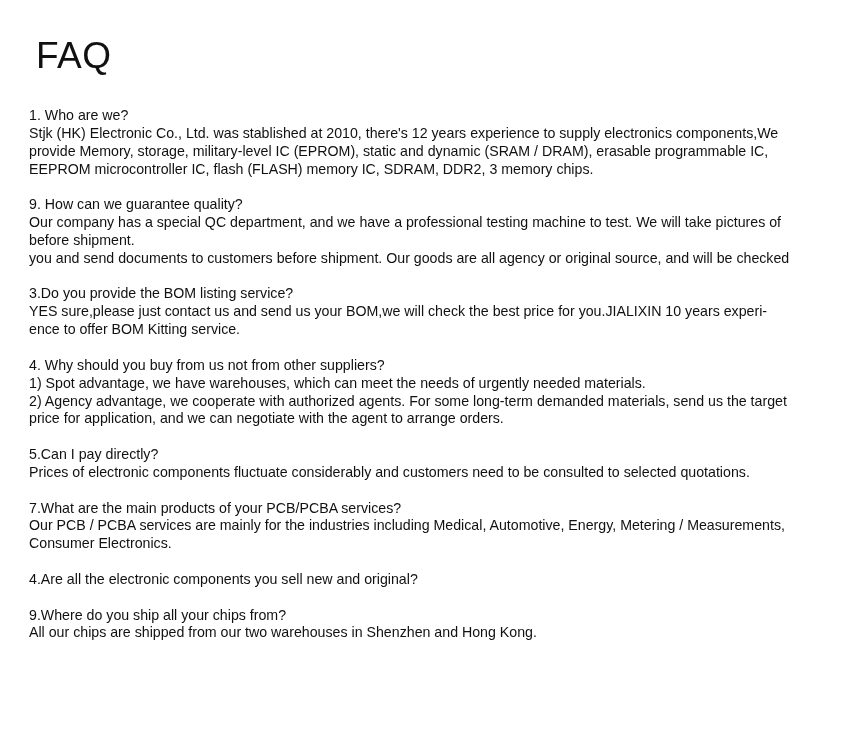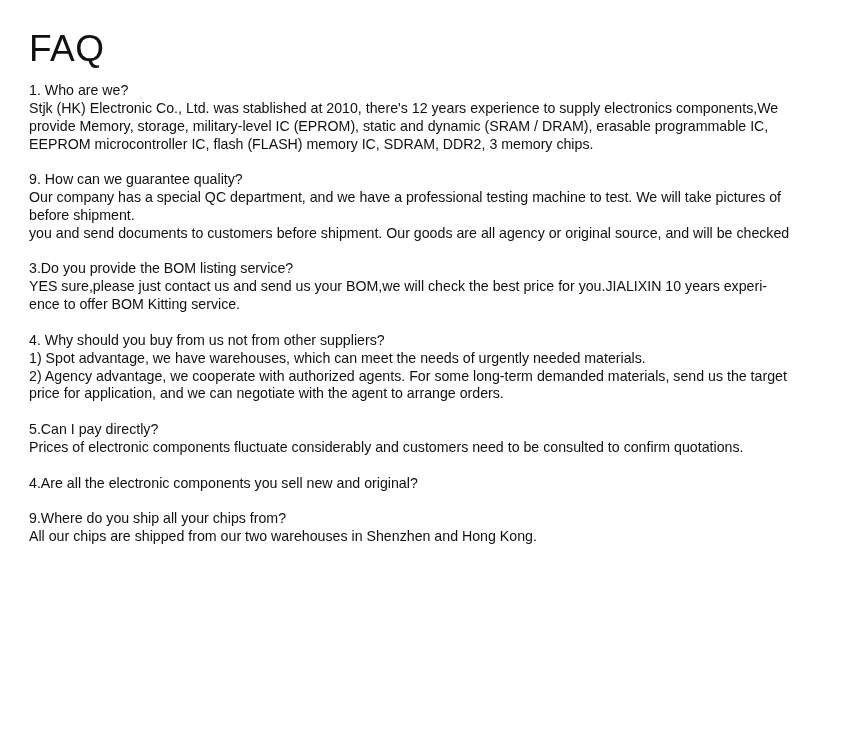--- a/index.html
+++ b/index.html
@@ -21,27 +21,27 @@
       top: 0;
       width: 815px;
     }
     .title {
       position: absolute;
       left: 0;
       top: 28px;
       font-size: 37px;
       line-height: 42px;
       font-weight: normal;
-      margin: 0;
+      margin: 7px;
       letter-spacing: 0.5px;
     }
     .faq-list {
       position: absolute;
       left: 0;
-      top: 82px;
+      top: 107px;
       width: 815px;
       font-size: 14.2px;
       line-height: 17.85px;
     }
     .faq-item {
       margin: 0 0 17.85px 0;
     }
     .line {
       display: block;
       white-space: nowrap;
@@ -77,24 +77,29 @@
 
     <div class="faq-item">
       <span class="line">4. Why should you buy from us not from other suppliers?</span>
       <span class="line">1) Spot advantage, we have warehouses, which can meet the needs of urgently needed materials.</span>
       <span class="line">2) Agency advantage, we cooperate with authorized agents. For some long-term demanded materials, send us the target</span>
       <span class="line">price for application, and we can negotiate with the agent to arrange orders.</span>
     </div>
 
     <div class="faq-item">
       <span class="line">5.Can I pay directly?</span>
-      <span class="line">Prices of electronic components fluctuate considerably and customers need to be consulted to confirm quotations.</span>
+      <span class="line">Prices of electronic components fluctuate considerably and customers need to be consulted to selected quotations.</span>
     </div>
 
 
+    <div class="faq-item">
+      <span class="line">7.What are the main products of your PCB/PCBA services?</span>
+      <span class="line">Our PCB / PCBA services are mainly for the industries including Medical, Automotive, Energy, Metering / Measurements,</span>
+      <span class="line">Consumer Electronics.</span>
+    </div>
 
     <div class="faq-item">
       <span class="line">4.Are all the electronic components you sell new and original?</span>
     </div>
 
     <div class="faq-item">
       <span class="line">9.Where do you ship all your chips from?</span>
       <span class="line">All our chips are shipped from our two warehouses in Shenzhen and Hong Kong.</span>
     </div>
 

